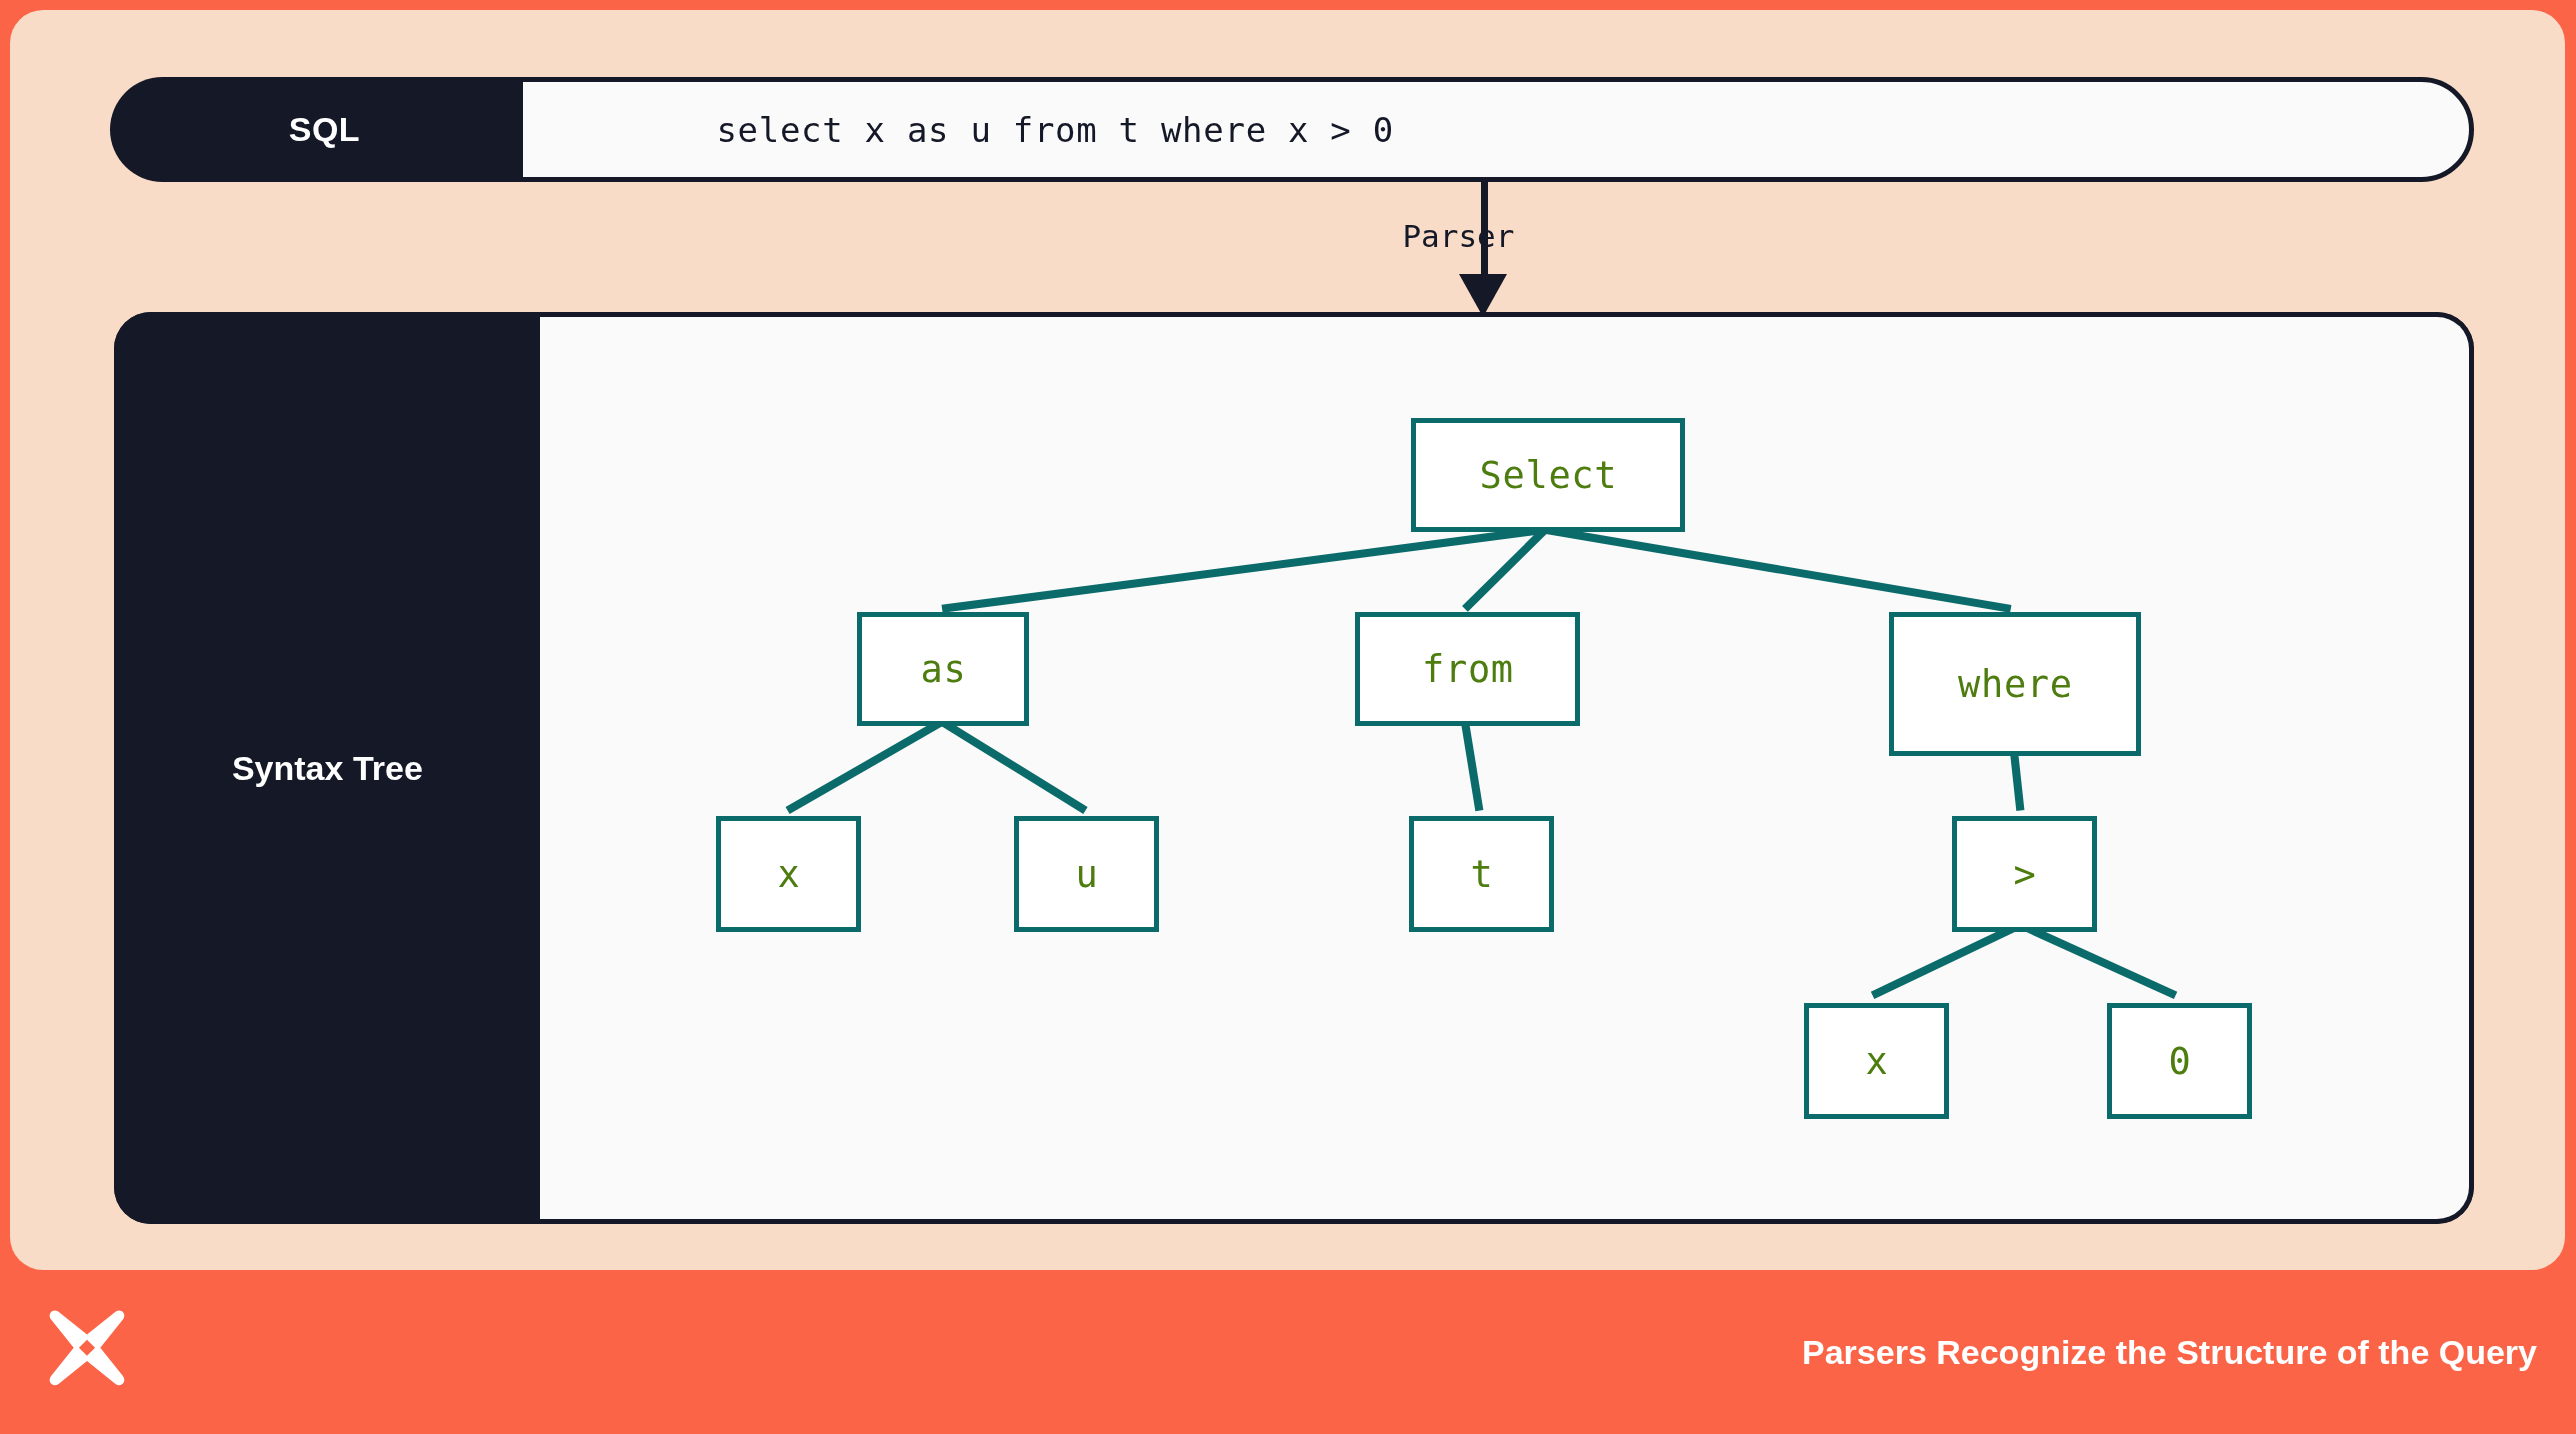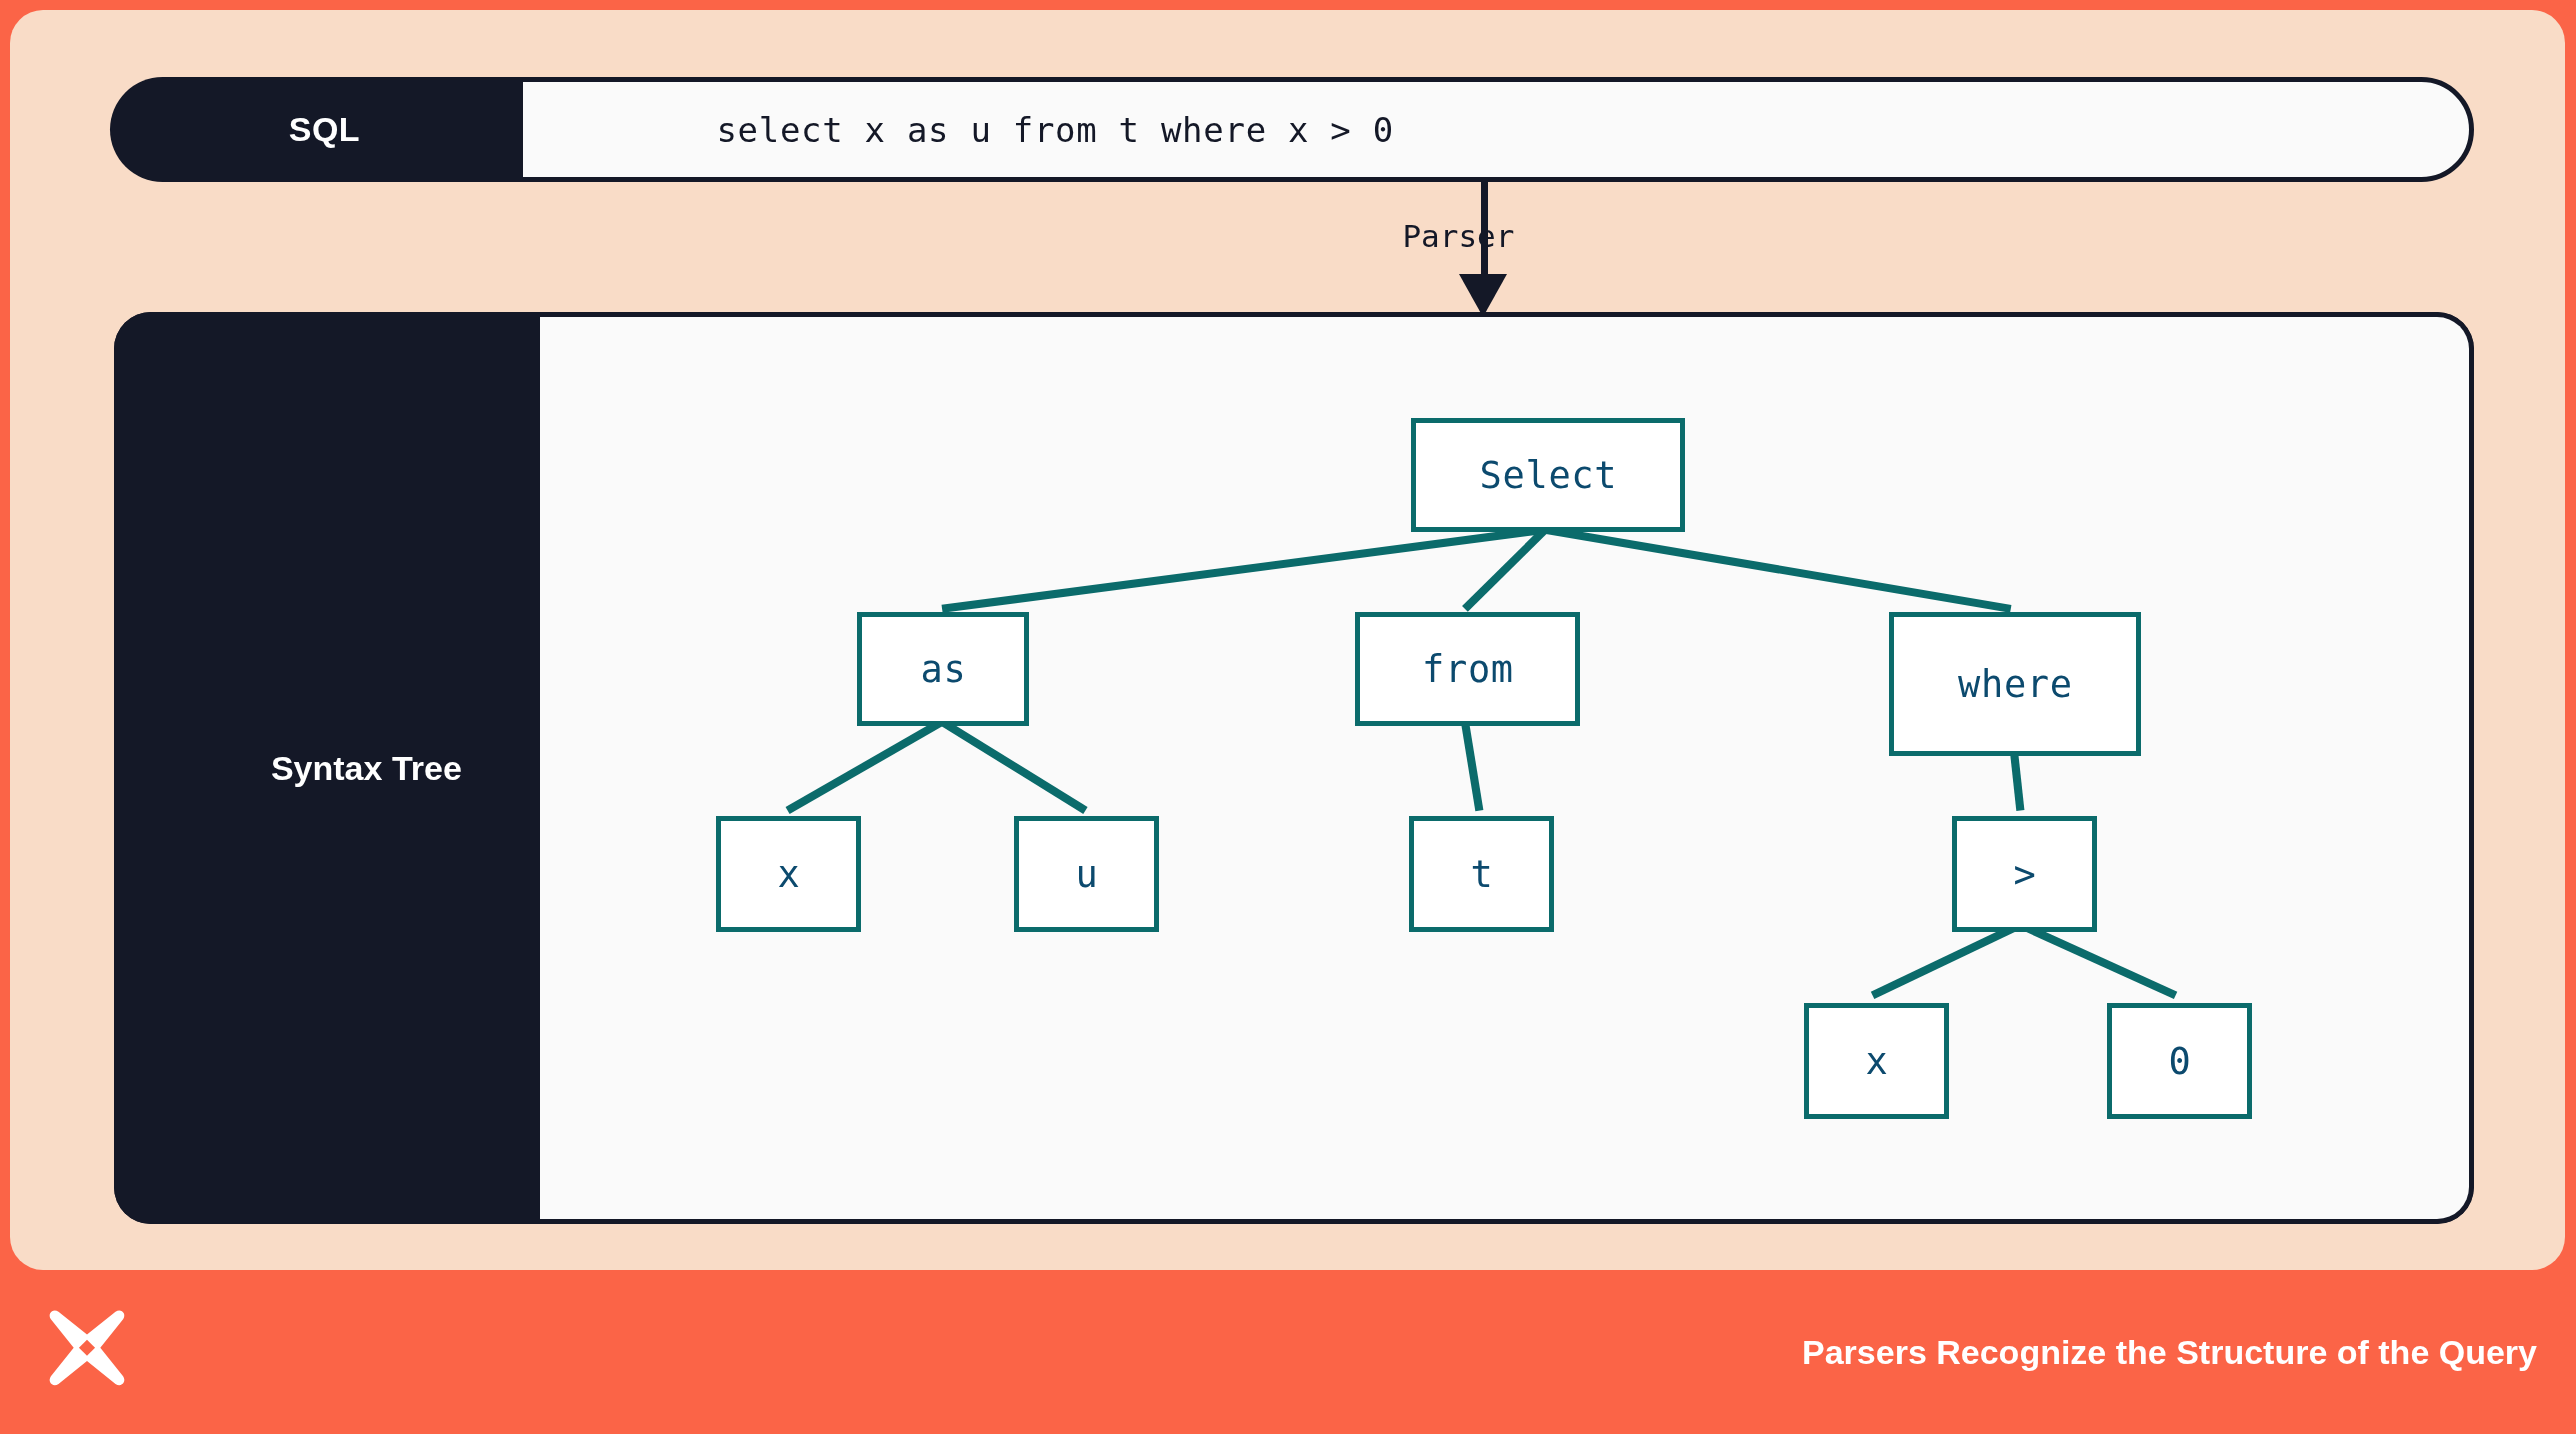--- a/index.html
+++ b/index.html
@@ -103,21 +103,21 @@
     border-radius:37px;
     overflow:hidden;
     background:#141827;
     box-sizing:border-box;
   }
   .tree-sidebar{
     position:absolute;
     left:0; top:0;
     width:426px; height:100%;
     background:#141827;
-    display:flex; align-items:center; justify-content:center;padding-left:39px;
+    display:flex; align-items:center; justify-content:center;
   }
   .tree-sidebar span{
     color:#FFFFFF;
     font-size:34px;
     font-weight:700;
     font-family:"Liberation Sans", sans-serif;
   }
   .tree-canvas{
     position:absolute;
     left:426px; top:0;
@@ -135,21 +135,21 @@
   }
 
   .node{
     position:absolute;
     box-sizing:border-box;
     background:#FFFFFF;
     border:5.2px solid #0B6B6B;
     display:flex;
     align-items:center;
     justify-content:center;
-    color:#0c4a6e;
+    color:#4d7c0f;
     font-size:37px;
     font-family:"DejaVu Sans Mono","Liberation Mono",monospace;
     letter-spacing:0.7px;
   }
 
   
   .footer{
     position:absolute;
     left:0; top:1270px;
     width:2576px; height:165px;

